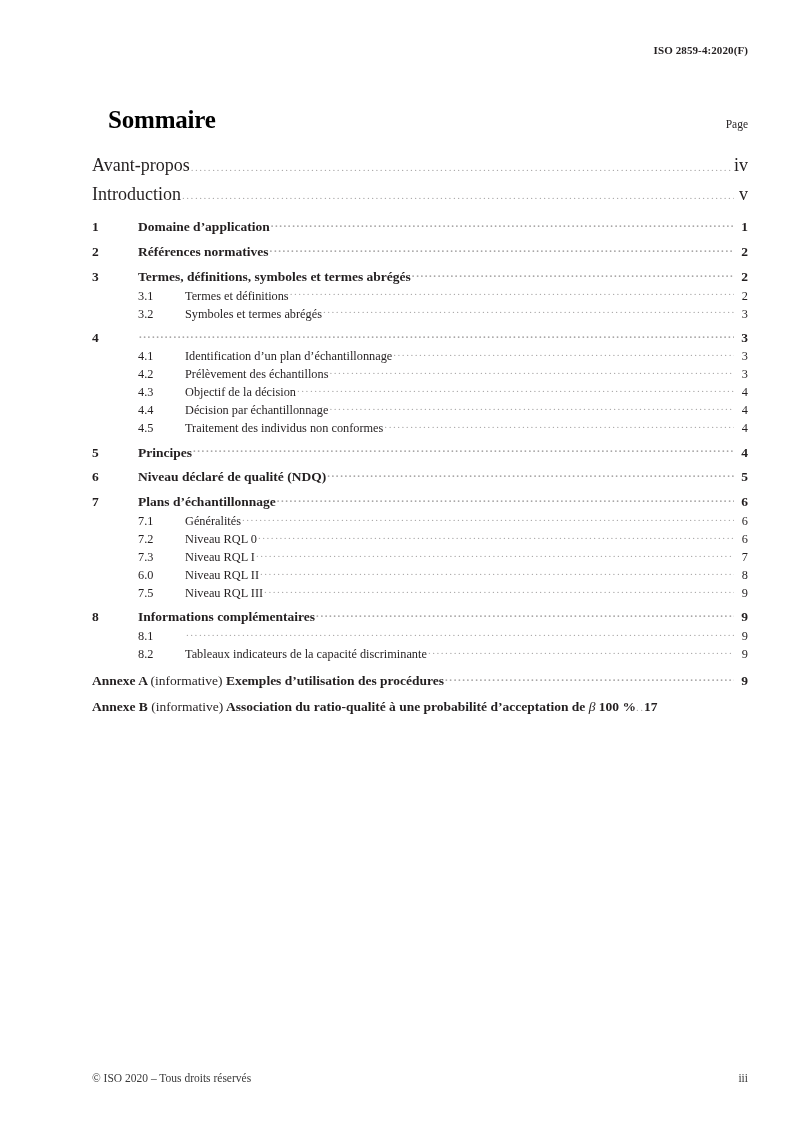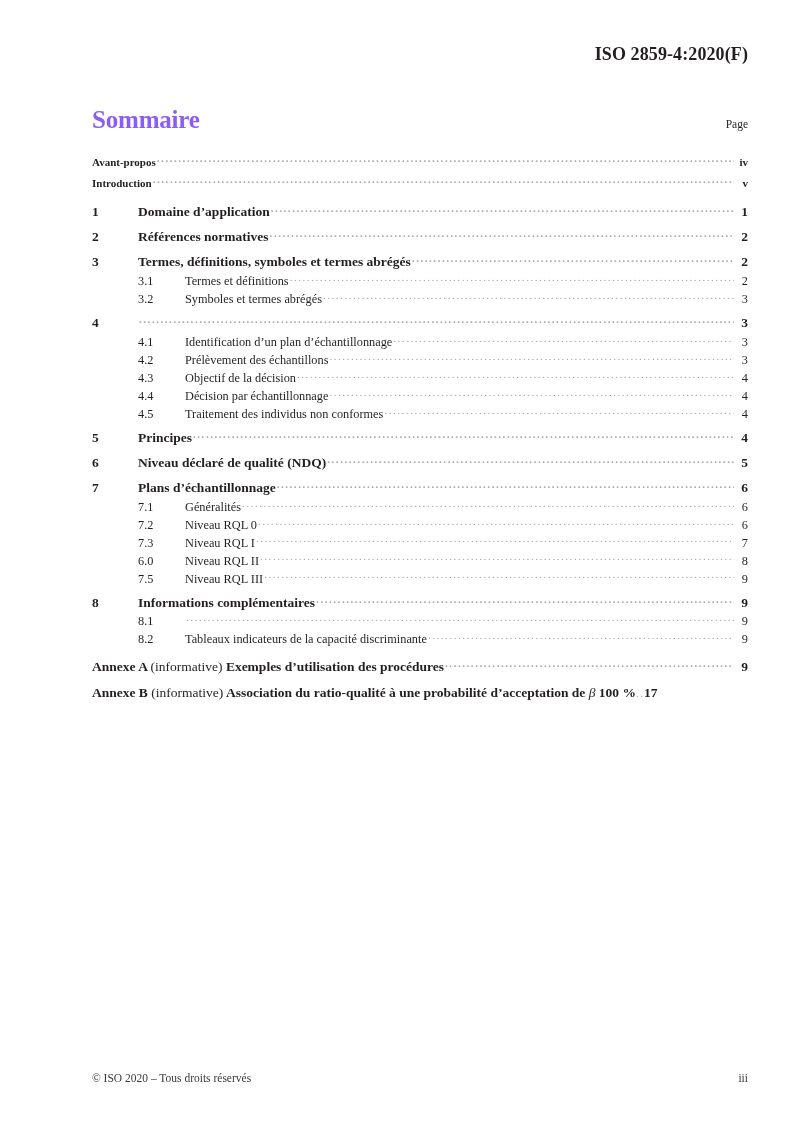--- a/index.html
+++ b/index.html
@@ -24,41 +24,42 @@
     overflow: hidden;
   }
 
   
   .doc-header {
     position: absolute;
     left: 92px;
     top: 44px;
     width: 656px;
     text-align: right;
-    font-size: 18px;
+    font-size: 11px;
     font-weight: bold;
     letter-spacing: 0.1px;
     color: #231f20;
   }
 
   
   .title-row {
     position: absolute;
     left: 92px;
     top: 106px;
     width: 656px;
     display: flex;
     align-items: baseline;
     justify-content: space-between;
   }
   .toc-title {
     font-size: 25px;
     font-weight: bold;
     letter-spacing: -0.2px;
-    color: #8b5cf6;
+    color: #000000;
+    margin-left: 16px;
   }
   .page-label {
     font-size: 11.5px;
     font-weight: normal;
     color: #231f20;
   }
 
   
   .toc {
     position: absolute;
@@ -69,23 +70,24 @@
 
   .toc-entry {
     display: flex;
     align-items: baseline;
     width: 100%;
     line-height: 1.18;
   }
 
   
   .lvl0 {
-    font-size: 11px;
-    font-weight: bold;
+    font-size: 18px;
+    font-weight: normal;
     padding-bottom: 7.5px;
+    align-items: center;
   }
   
   .lvl1 {
     font-size: 13.5px;
     font-weight: bold;
     padding-top: 5px;
     padding-bottom: 2.5px;
   }
   
   .lvl2 {

